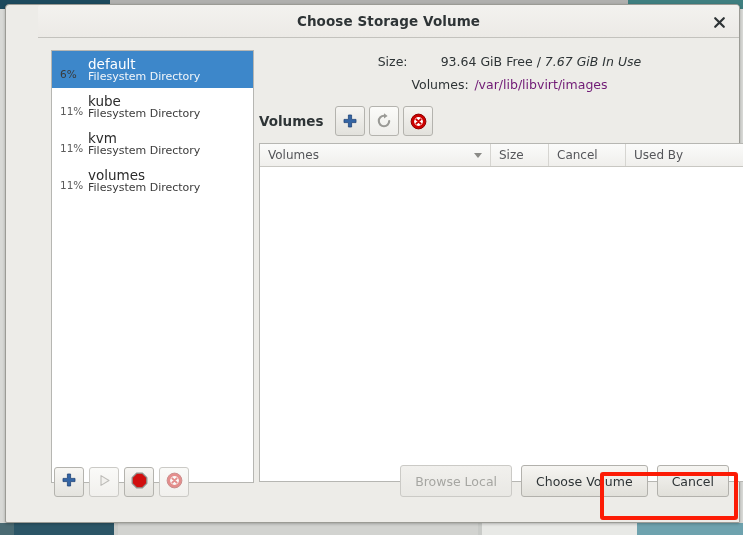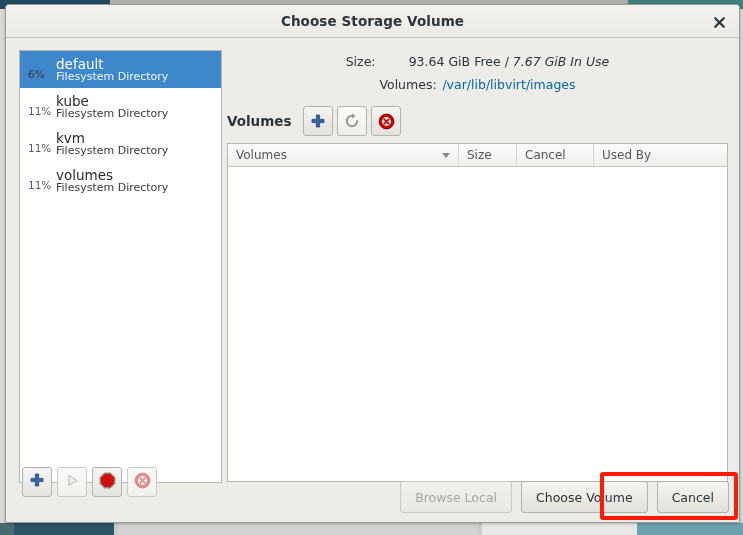--- a/index.html
+++ b/index.html
@@ -40,21 +40,21 @@
 
   
   #dialog {
     position: absolute;
     left: 5px; top: 4px;
     width: 735px; height: 519px;
     background: #edece8;
     border: 1px solid #9b9b95;
     border-radius: 4px 4px 2px 2px;
     box-shadow: 0 1px 3px rgba(0,0,0,0.25);
-    display: flex; flex-direction: column;
+    display: flex; flex-direction: column; padding-left: 32px;
   }
 
   
   #titlebar {
     position: relative;
     height: 33px;
     flex: 0 0 33px;
     background: linear-gradient(to bottom, #f3f2ef 0%, #eceae6 100%);
     border-bottom: 1px solid #c3c2bd;
     border-radius: 3px 3px 0 0;
@@ -127,21 +127,21 @@
     display: flex;
     font-size: 12.5px;
     color: #2e3436;
     height: 23px;
     align-items: center;
     justify-content: center;
   }
   .info-label { width: 63px; flex: 0 0 63px; }
   .info-val-free { }
   .info-val-use { font-style: italic; }
-  .info-loc { color: #0369a1; }
+  .info-loc { color: #701a75; }
 
   
   #vol-toolbar {
     display: flex;
     align-items: center;
     margin-top: 9px;
     height: 32px;
   }
   #vol-label {
     font-size: 13.5px;
@@ -233,21 +233,21 @@
     border: 1px solid #b4b3ae;
     border-radius: 3px;
     display: flex; align-items: center; justify-content: center;
     cursor: pointer;
   }
   .pbtn.disabled {
     background: linear-gradient(to bottom, #fafaf8, #f1f0ed);
     border-color: #cbcac6;
   }
   #dialog-actions {
-    position: absolute; right: 10px; top: 23px;
+    position: absolute; right: 10px; top: 7px;
     display: flex; align-items: flex-start;
   }
   .dbtn {
     height: 32px;
     padding: 0 14px;
     margin-left: 9px;
     background: linear-gradient(to bottom, #f6f5f2, #e1e0da);
     border: 1px solid #b2b1ac;
     border-radius: 3px;
     font-size: 12.5px;

